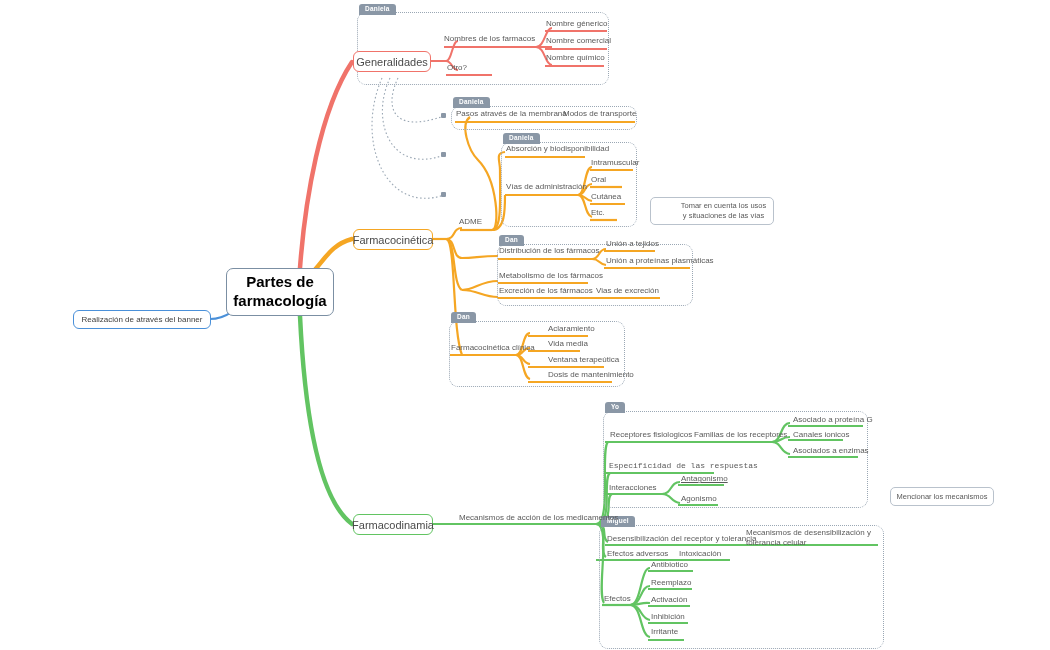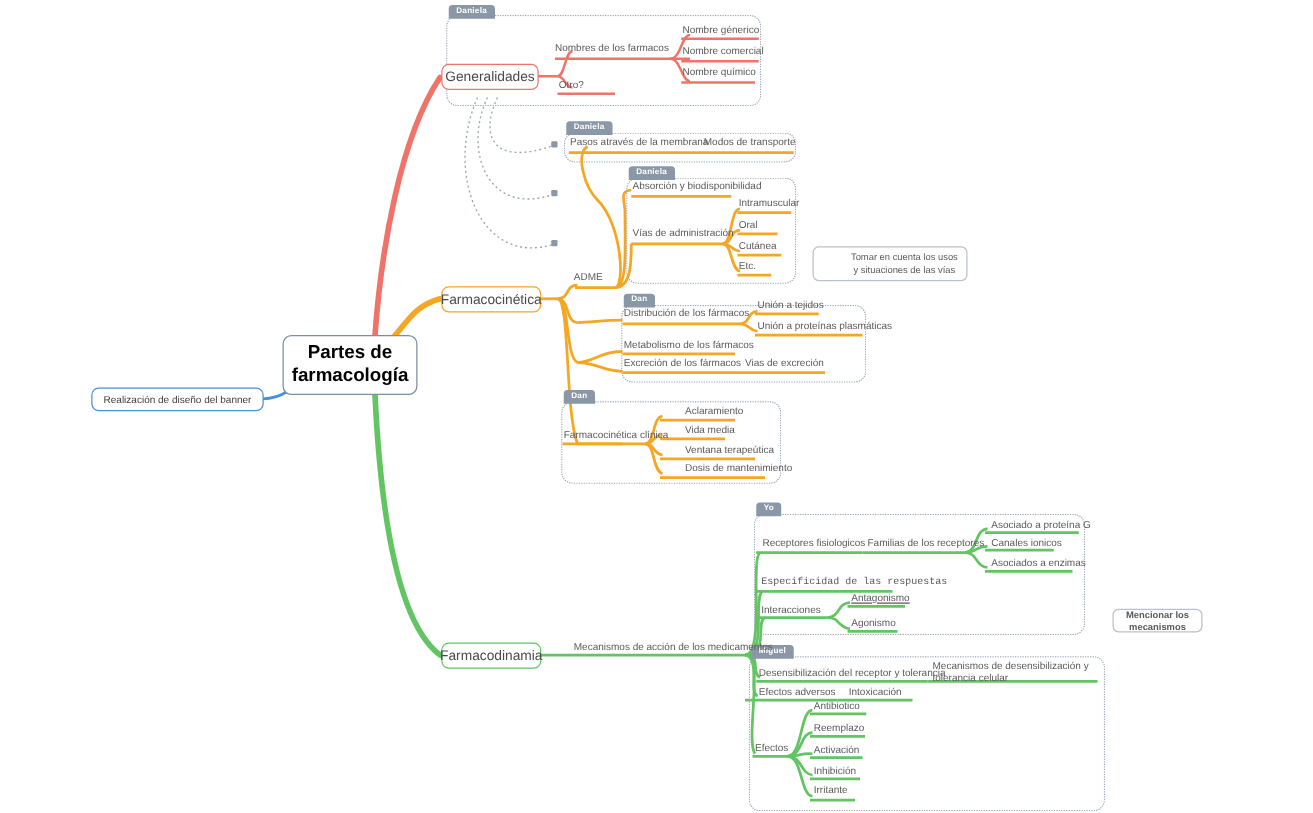--- a/index.html
+++ b/index.html
@@ -267,21 +267,21 @@
   <div class="group-tag" style="left:605px; top:402px;">Yo</div>
 
   <div class="group" style="left:599px; top:525px; width:285px; height:124px;"></div>
   <div class="group-tag" style="left:601px; top:516px;">Miguel</div>
 
   <div class="node root-node" style="left:226px; top:268px; width:108px; height:48px;">
     <span>Partes de farmacología</span>
   </div>
 
   <div class="node branch-node branch-blue" style="left:73px; top:310px; width:138px; height:19px;">
-    <span style="font-size:8px;">Realización de diseño del banner</span>
+    <span style="font-size:8px;">Realización de através del banner</span>
   </div>
 
   <div class="node branch-node branch-red" style="left:353px; top:51px; width:78px; height:21px;">
     <span>Generalidades</span>
   </div>
 
   <div class="node branch-node branch-amber" style="left:353px; top:229px; width:80px; height:21px;">
     <span>Farmacocinética</span>
   </div>
 
@@ -335,19 +335,19 @@
   <div class="leaf" style="left:607px; top:549px;">Efectos adversos</div>
   <div class="leaf" style="left:679px; top:549px;">Intoxicación</div>
   <div class="leaf" style="left:604px; top:594px;">Efectos</div>
   <div class="leaf" style="left:651px; top:560px;">Antibiotico</div>
   <div class="leaf" style="left:651px; top:578px;">Reemplazo</div>
   <div class="leaf" style="left:651px; top:595px;">Activación</div>
   <div class="leaf" style="left:651px; top:612px;">Inhibición</div>
   <div class="leaf" style="left:651px; top:627px;">Irritante</div>
 
   <div class="note" style="left:650px; top:197px; width:124px; height:28px;padding-left:28px;">Tomar en cuenta los usos y situaciones de las vías</div>
-  <div class="note" style="left:890px; top:487px; width:72px; height:19px;font-weight:bold;">Mencionar los mecanismos</div>
+  <div class="note" style="left:890px; top:487px; width:104px; height:19px;">Mencionar los mecanismos</div>
 
   <div class="link-dot" style="left:441px; top:113px;"></div>
   <div class="link-dot" style="left:441px; top:152px;"></div>
   <div class="link-dot" style="left:441px; top:192px;"></div>
 
 </div>
 
 </body></html>

